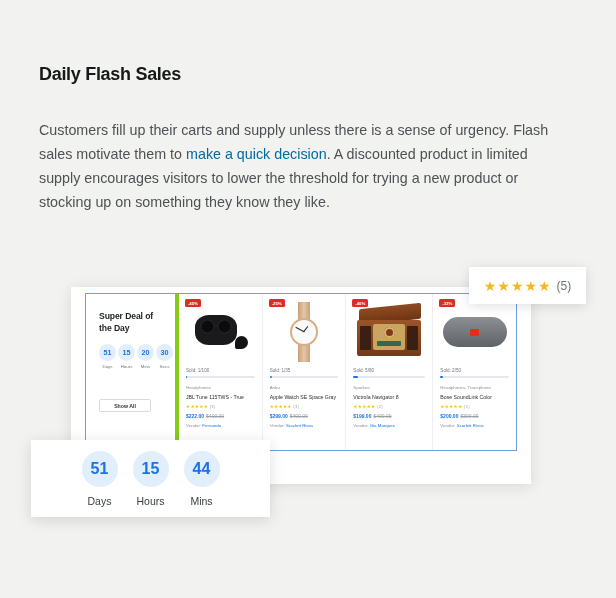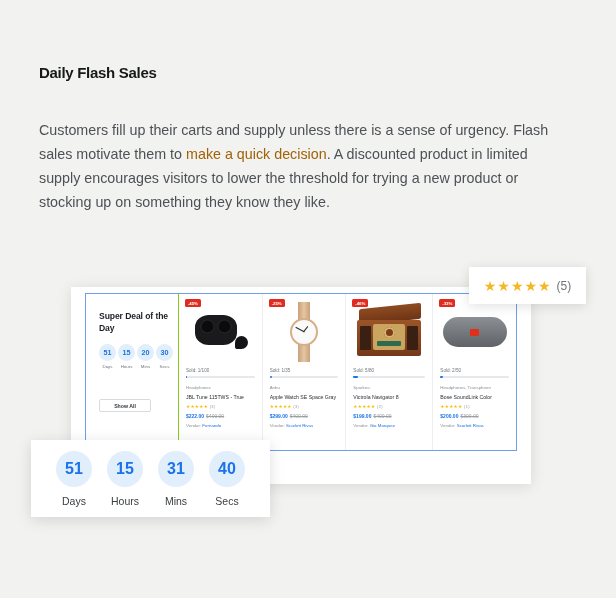--- a/index.html
+++ b/index.html
@@ -7,49 +7,49 @@
     width: 616px; height: 598px;
     background: #f2f2f0;
     font-family: "Liberation Sans", sans-serif;
     overflow: hidden;
   }
   .page { position: relative; width: 616px; height: 598px; }
 
   
   .heading {
     position: absolute; left: 39px; top: 64px;
-    font-size: 15px; font-weight: bold; color: #16181a;
+    font-size: 18px; font-weight: bold; color: #16181a;
     letter-spacing: -0.3px;
   }
   .para {
     position: absolute; left: 39px; top: 118px; width: 534px;
     font-size: 14.3px; line-height: 24px; color: #4d5156;
   }
-  .para a { color: #a16207; text-decoration: none; }
+  .para a { color: #0369a1; text-decoration: none; }
 
   
   .mock { position: absolute; left: 0; top: 255px; width: 616px; height: 270px; }
 
   .browser-card {
     position: absolute; left: 71px; top: 32px;
     width: 460px; height: 197px;
     background: #ffffff;
     box-shadow: 0 2px 14px rgba(0,0,0,0.11);
   }
   .panel {
     position: absolute; left: 14px; top: 6px;
     width: 432px; height: 158px;
     border: 1px solid #6c9fe8;
     background: #ffffff;
   }
 
   
   .deal-col {
     position: absolute; left: 0; top: 0; width: 93px; height: 100%;
-    border-right: 1px solid #84cc16;
+    border-right: 4px solid #84cc16;
     padding: 16px 10px 0 13px;
   }
   .deal-title {
     font-size: 8.6px; font-weight: bold; color: #1d2024;
     line-height: 12px; letter-spacing: -0.1px;
   }
   .mini-timer { display: flex; gap: 2px; margin-top: 10px; }
   .mini-unit { width: 17px; text-align: center; }
   .mini-circle {
     width: 17px; height: 17px; border-radius: 50%;
@@ -340,23 +340,19 @@
     <div class="countdown">
       <div class="cd-unit">
         <div class="cd-circle">51</div>
         <div class="cd-label">Days</div>
       </div>
       <div class="cd-unit">
         <div class="cd-circle">15</div>
         <div class="cd-label">Hours</div>
       </div>
       <div class="cd-unit">
-        <div class="cd-circle">31</div>
+        <div class="cd-circle">44</div>
         <div class="cd-label">Mins</div>
       </div>
-      <div class="cd-unit">
-        <div class="cd-circle">40</div>
-        <div class="cd-label">Secs</div>
-      </div>
     </div>
 
   </div>
 </div>
 
 </body></html>

